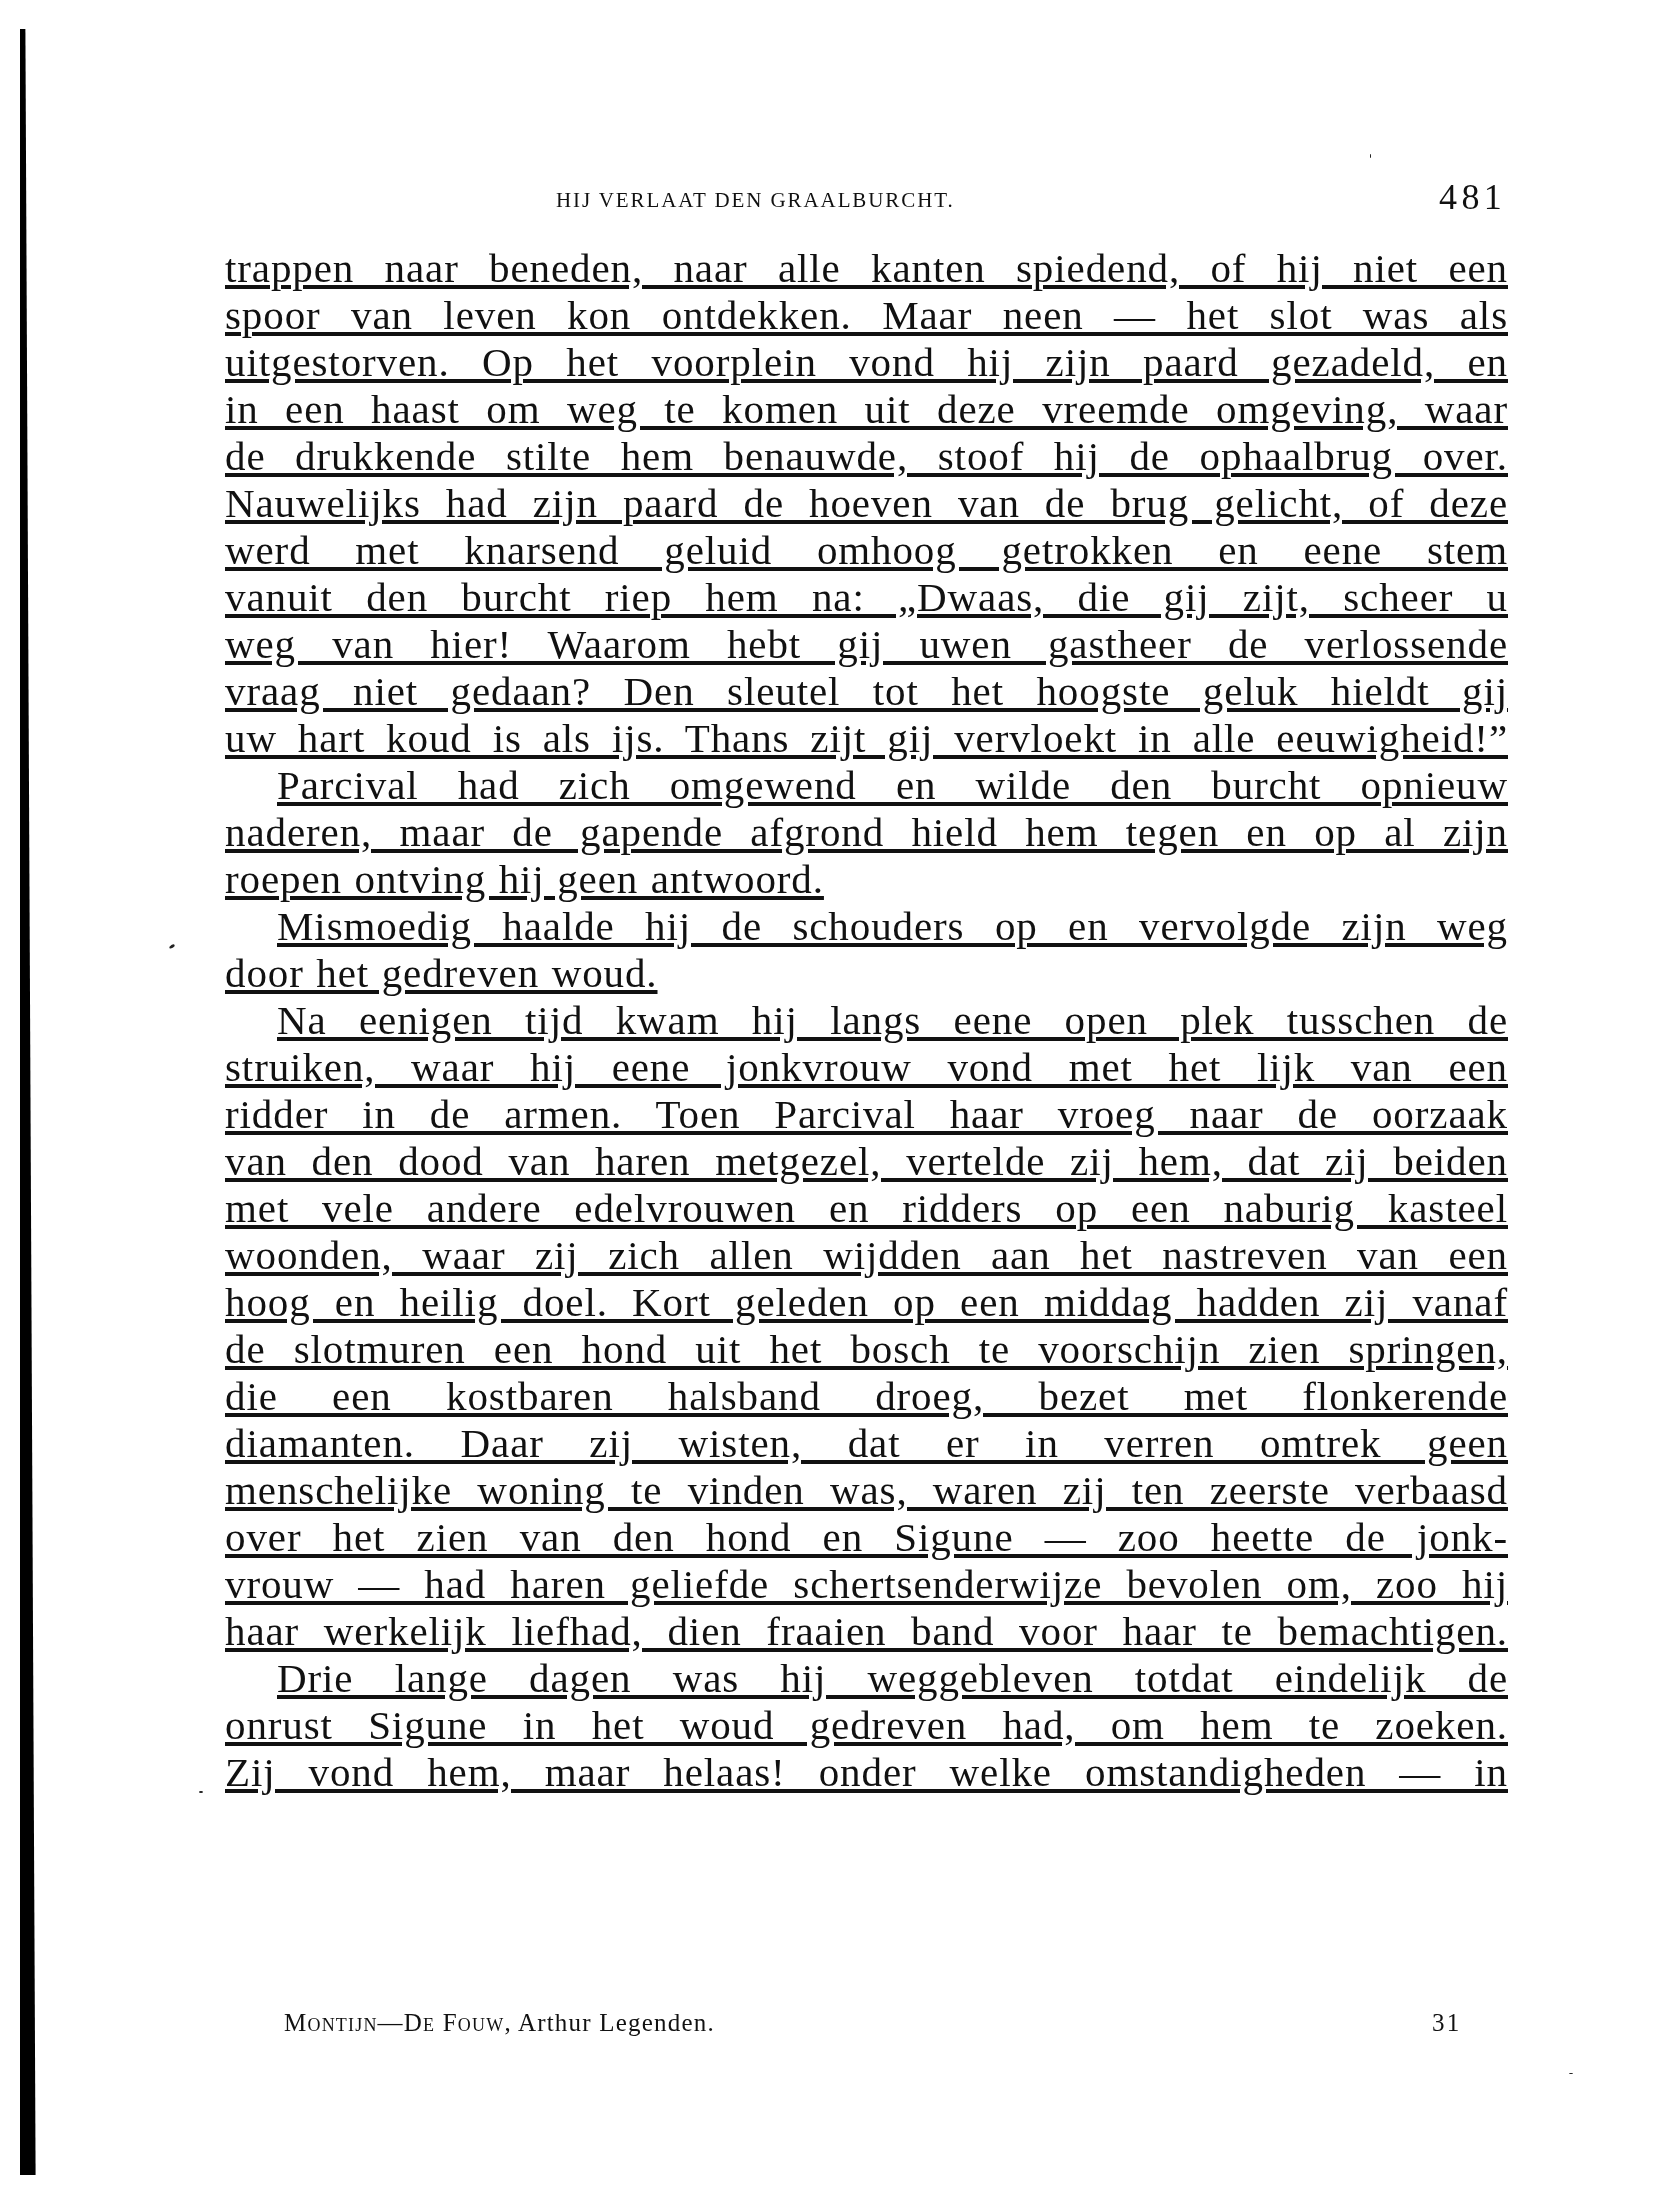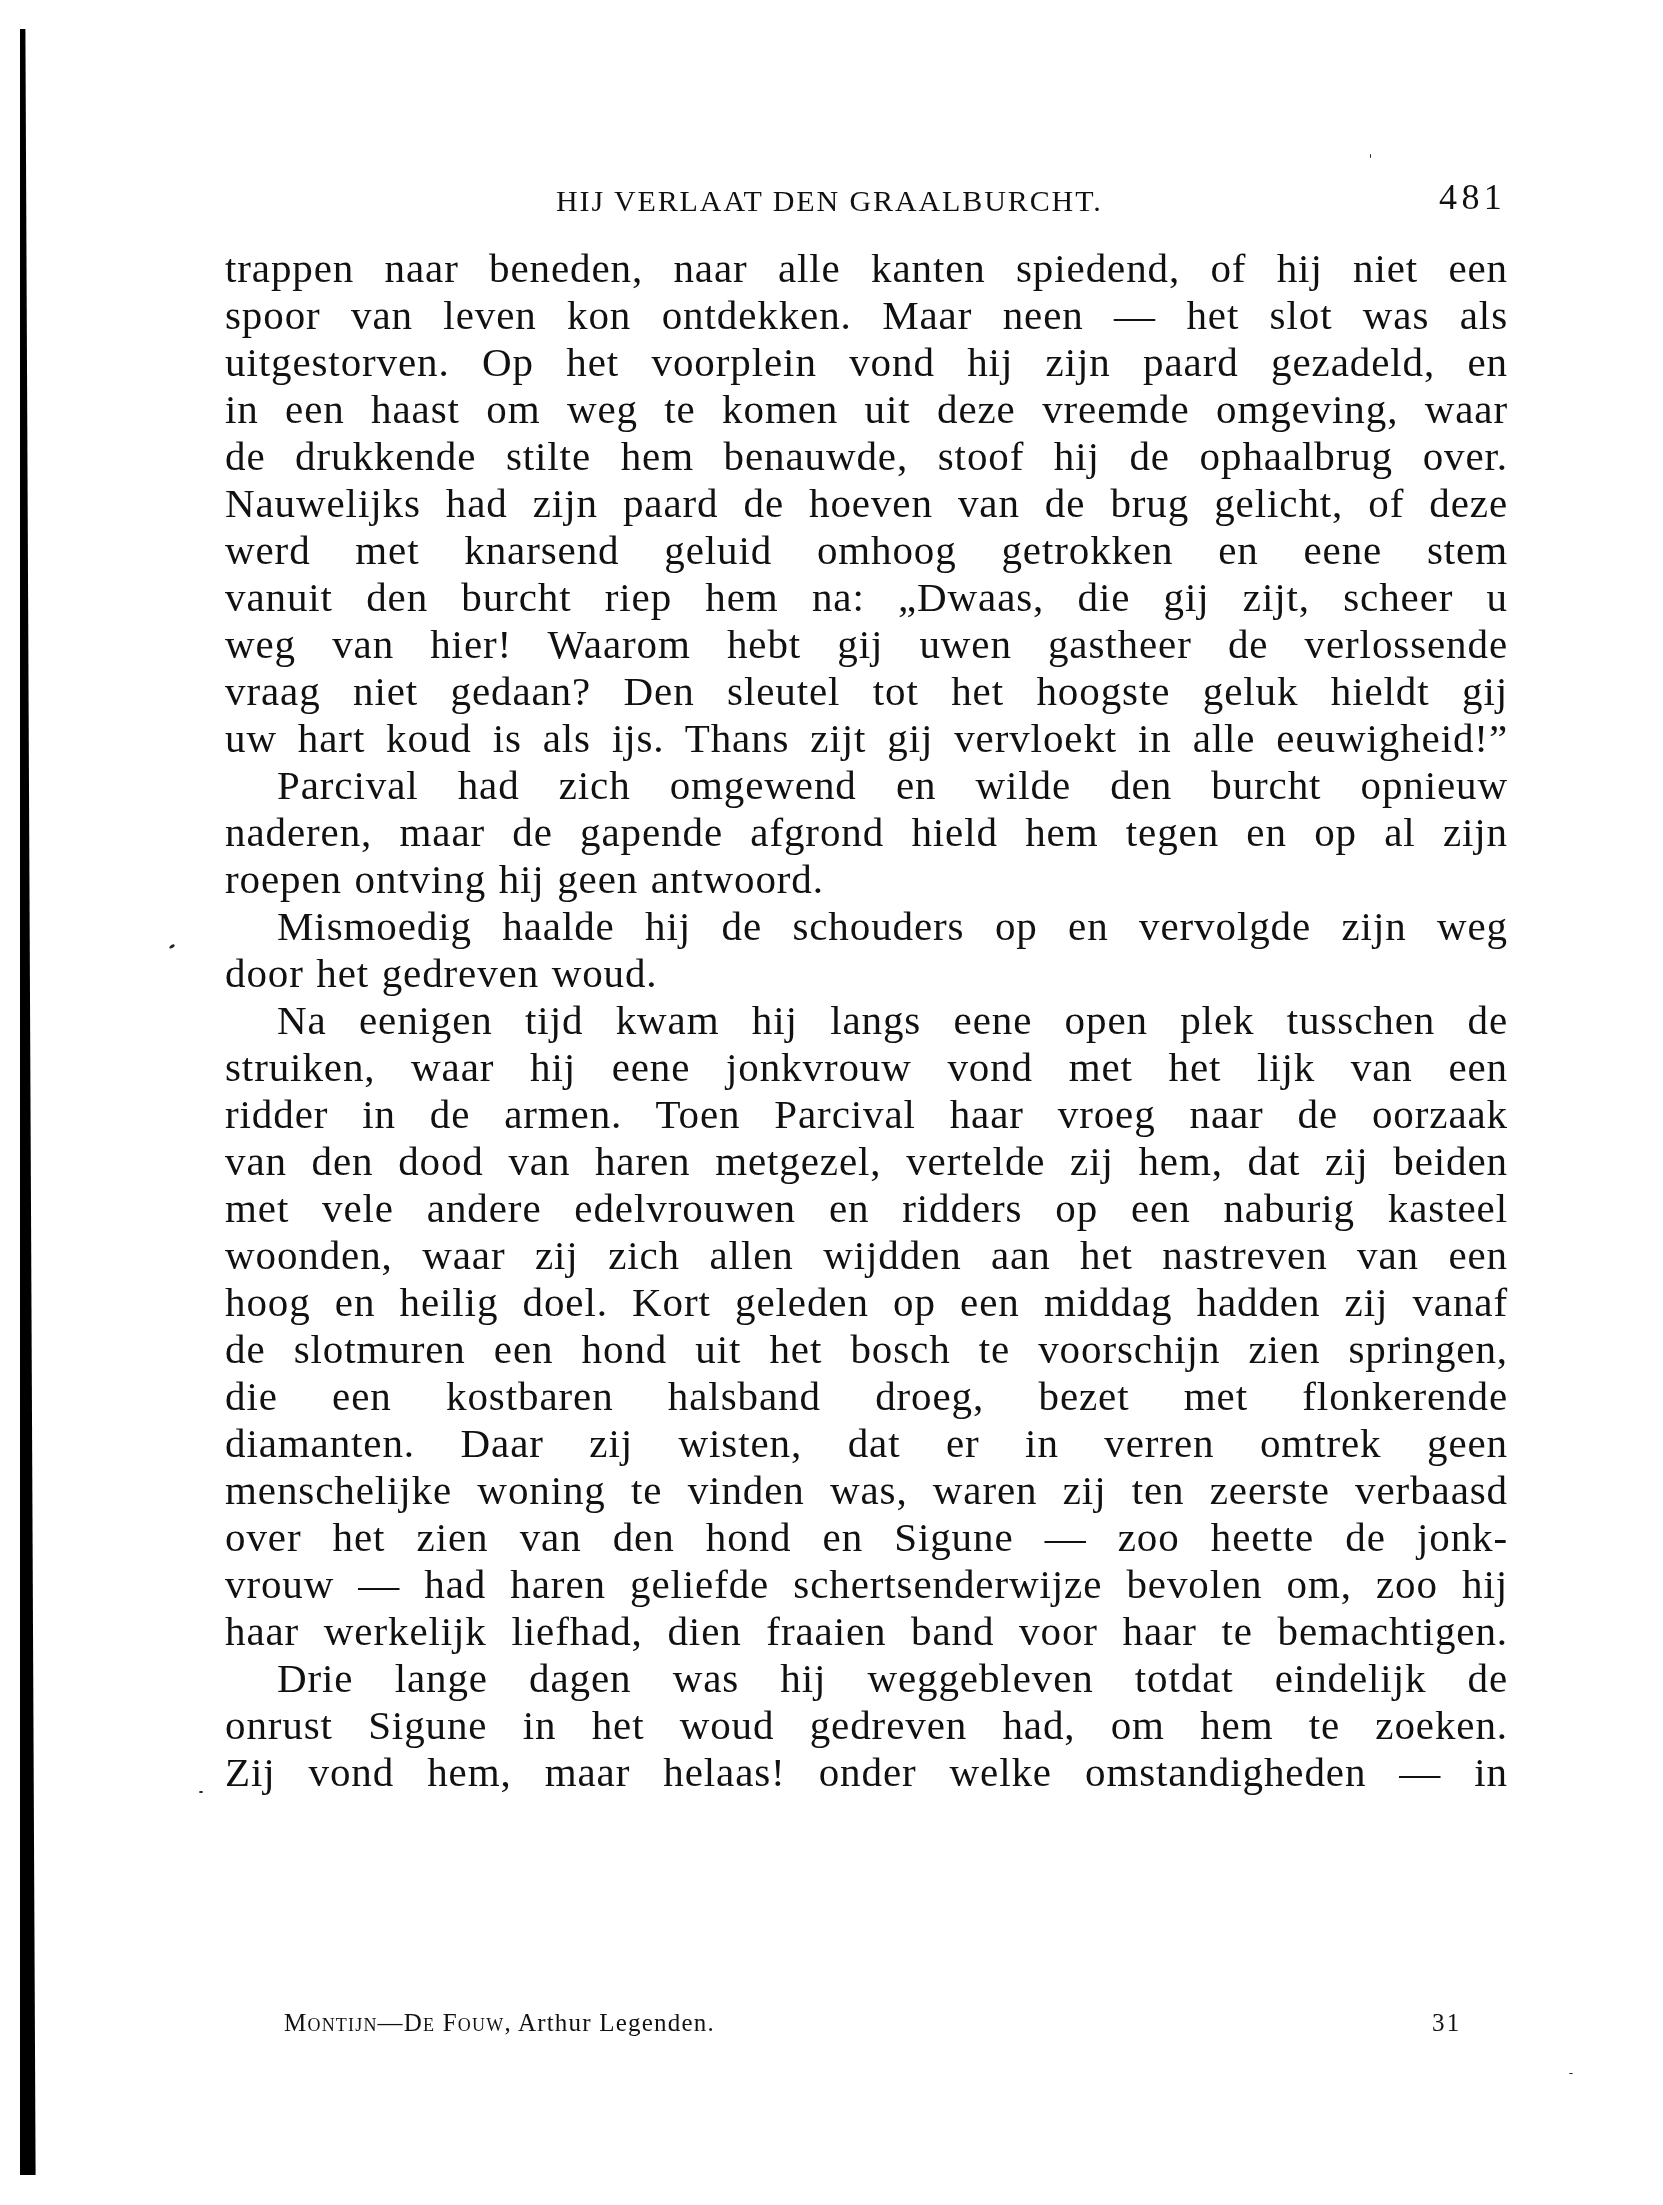--- a/index.html
+++ b/index.html
@@ -37,39 +37,40 @@
     position: absolute;
     left: 556px;
     top: 180px;
     width: 950px;
     height: 36px;
   }
   .running-title {
     position: absolute;
     left: 0;
     top: 5.8px;
-    font-size: 30px;
+    font-size: 21px;
     letter-spacing: 1.9px;
     white-space: nowrap;
     line-height: 29px;
   }
   .page-number {
     position: absolute;
     right: 0;
     top: -1.4px;
     font-size: 36px;
     letter-spacing: 4.3px;
     line-height: 36px;
     white-space: nowrap;
   }
   .body-text {
     position: absolute;
     left: 225px;
     top: 245px;
     width: 1283px;
+    text-decoration: underline;
   }
   .line {
     display: block;
     height: 47px;
     line-height: 47px;
     font-size: 41px;
     text-align: justify;
     text-align-last: justify;
     white-space: nowrap;
     word-spacing: 1.4px;

